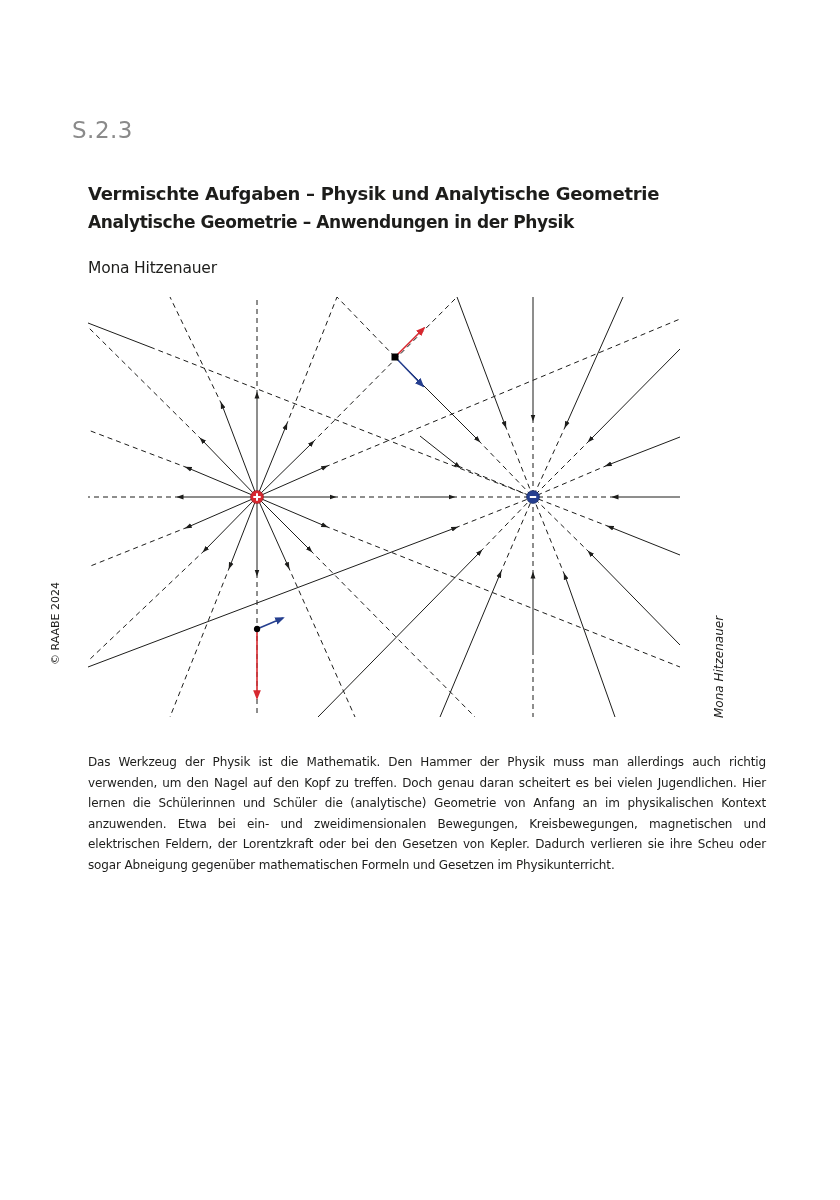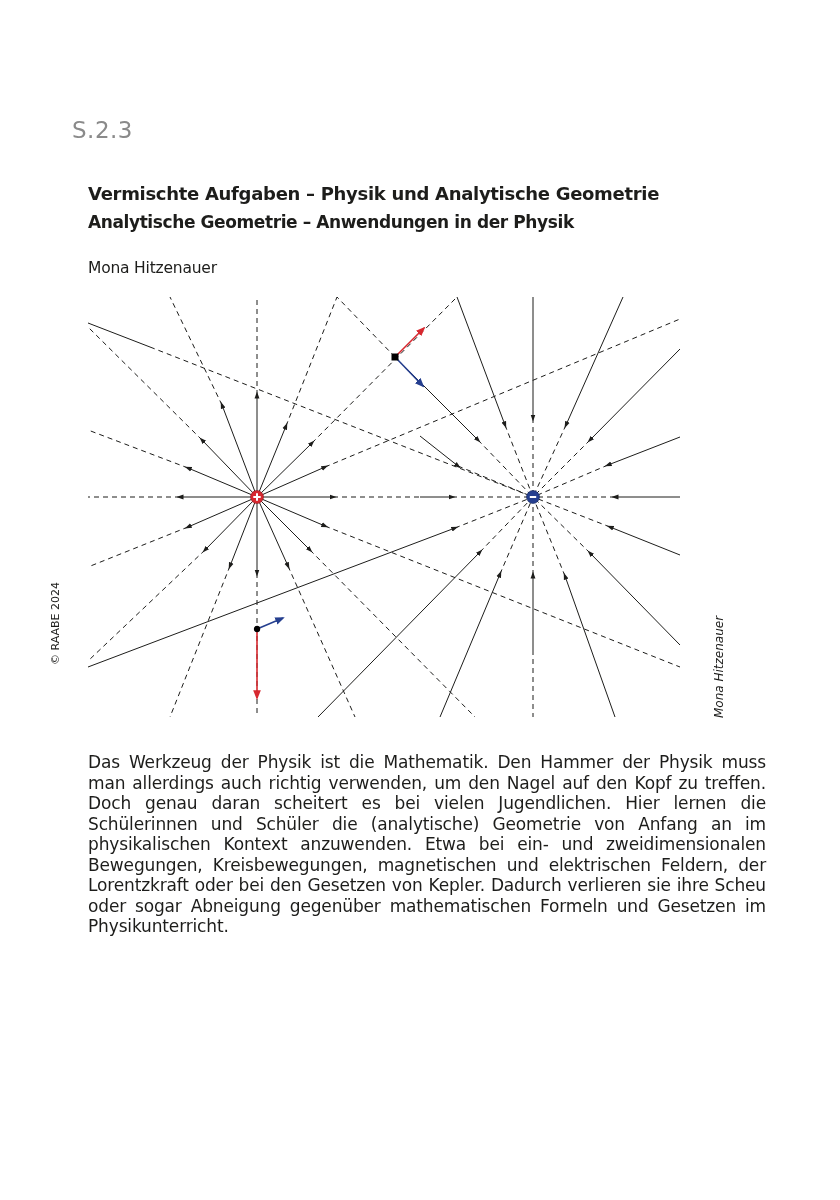--- a/index.html
+++ b/index.html
@@ -7,21 +7,21 @@
          font-family: "DejaVu Sans", "Liberation Sans", sans-serif; color: #1d1d1b; }
   .section-code { position: absolute; left: 72px; top: 117px; font-size: 23px; color: #8a8a8a; letter-spacing: 0.5px; }
   .series-title { position: absolute; left: 88px; top: 155px; font-size: 18px; font-weight: bold; color: #1d1d1b; letter-spacing: -0.3px; margin-top: 28px; }
   .page-title { position: absolute; left: 88px; top: 212px; font-size: 17px; font-weight: bold; color: #1d1d1b; letter-spacing: -0.4px; }
   .author { position: absolute; left: 88px; top: 259px; font-size: 15.5px; color: #1d1d1b; letter-spacing: -0.2px; }
   .copyright { position: absolute; left: 49px; top: 665px; transform-origin: 0 0; transform: rotate(-90deg);
                font-size: 11px; color: #1d1d1b; white-space: nowrap; }
   .figure { position: absolute; left: 80px; top: 290px; width: 620px; height: 430px; }
   .credit { position: absolute; left: 712px; top: 718px; transform-origin: 0 0; transform: rotate(-90deg);
             font-size: 12px; font-style: italic; color: #1d1d1b; white-space: nowrap; }
-  .body-text { position: absolute; left: 88px; top: 752px; width: 678px; font-size: 17px; line-height: 20.5px;
+  .body-text { position: absolute; left: 88px; top: 752px; width: 678px; font-size: 12px; line-height: 20.5px;
                text-align: justify; color: #1d1d1b; letter-spacing: -0.15px; }
 </style>
 </head>
 <body>
 
 <div class="section-code">S.2.3</div>
 <div class="series-title">Vermischte Aufgaben – Physik und Analytische Geometrie</div>
 <div class="page-title">Analytische Geometrie – Anwendungen in der Physik</div>
 <div class="author">Mona Hitzenauer</div>
 

